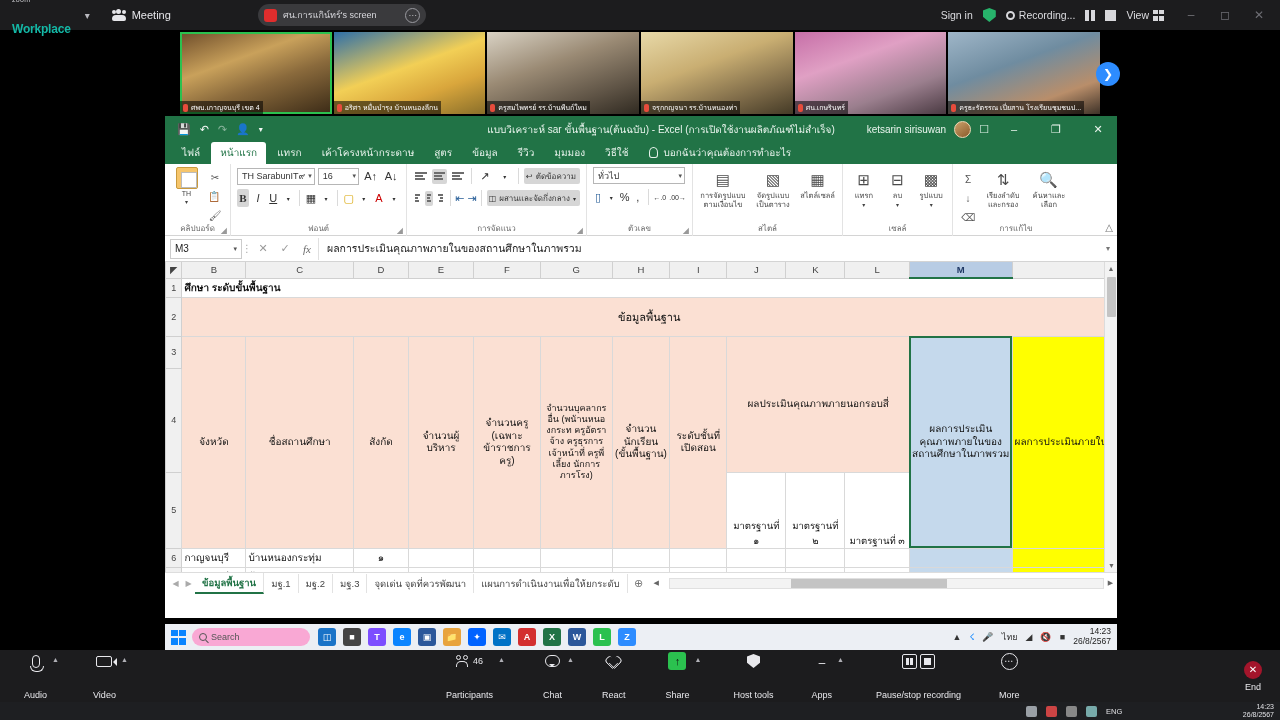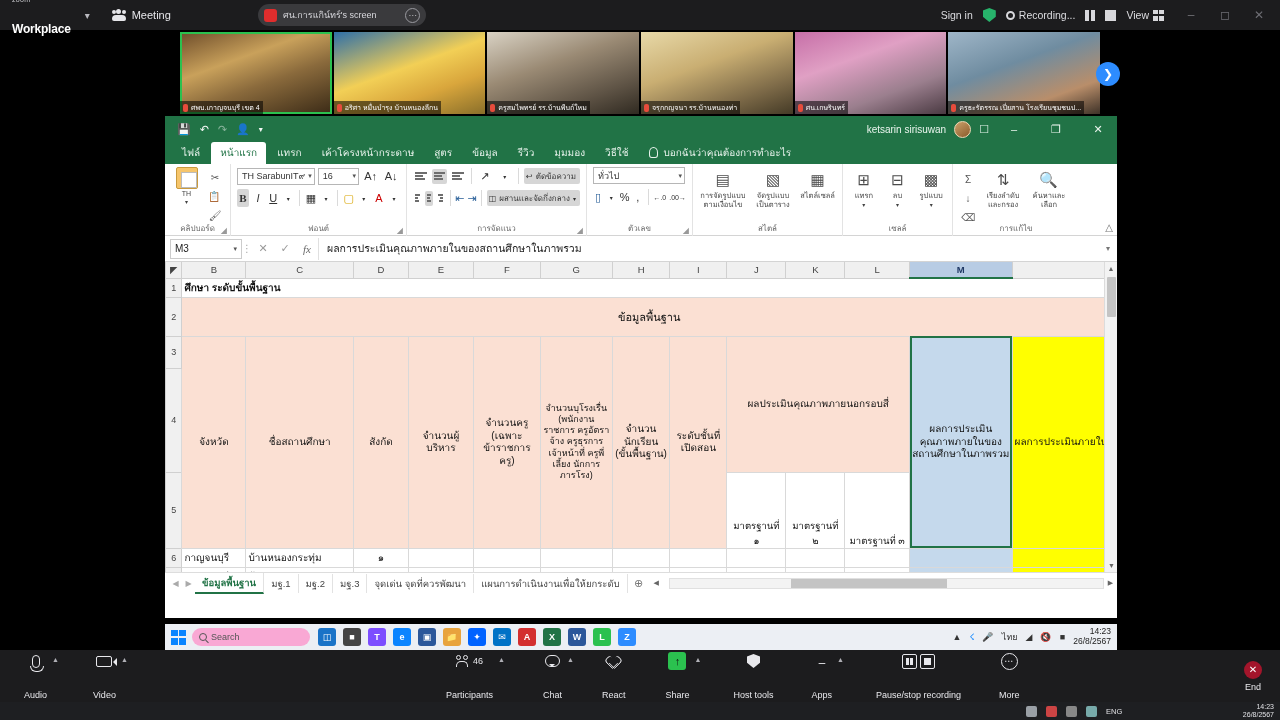--- a/index.html
+++ b/index.html
@@ -11,21 +11,21 @@
   }
   .root { position: relative; width: 1280px; height: 720px; }
 
   
   .zoom-topbar {
     position: absolute; left: 0; top: 0; width: 1280px; height: 30px;
     background: #1c1c1e; display: flex; align-items: center; padding: 0 6px;
   }
   .zoom-logo { display: flex; flex-direction: column; line-height: 1; margin-left: 6px; }
   .zoom-logo .zm { font-size: 7px; color: #c8c8cc; letter-spacing: .3px; }
-  .zoom-logo .wp { font-size: 12px; font-weight: bold; color: #ffffff; letter-spacing: -.2px; margin-top: 20px; }
+  .zoom-logo .wp { font-size: 12px; font-weight: bold; color: #14b8a6; letter-spacing: -.2px; margin-top: 20px; }
   .zoom-caret { margin-left: 14px; color: #b9b9bf; font-size: 10px; }
   .zoom-meeting { display: flex; align-items: center; gap: 6px; margin-left: 22px; color: #e6e6ea; font-size: 11px; }
   .ppl-icon { width: 14px; height: 11px; position: relative; }
   .ppl-icon i { position: absolute; background: #e6e6ea; border-radius: 50%; }
   .ppl-icon i:nth-child(1) { width: 4px; height: 4px; left: 0; top: 0; }
   .ppl-icon i:nth-child(2) { width: 5px; height: 5px; left: 4.5px; top: -1px; }
   .ppl-icon i:nth-child(3) { width: 4px; height: 4px; left: 10px; top: 0; }
   .ppl-icon i:nth-child(4) { width: 14px; height: 6px; left: 0; top: 5px; border-radius: 4px 4px 2px 2px; }
   .share-pill {
     position: absolute; left: 258px; top: 4px; width: 168px; height: 22px;
@@ -313,20 +313,21 @@
   <div class="excel">
 
     <div class="excel-title">
       <div class="qat">
         <span>💾</span>
         <span>↶</span>
         <span style="opacity:.45">↷</span>
         <span>👤</span>
         <span style="font-size:8px">▾</span>
       </div>
+      <div class="doc-title">แบบวิเคราะห์ sar ขั้นพื้นฐาน(ต้นฉบับ)  -  Excel (การเปิดใช้งานผลิตภัณฑ์ไม่สำเร็จ)</div>
       <div class="right">
         <span class="acct">ketsarin sirisuwan</span>
         <span class="avatar"></span>
         <span class="ribbon-opt">☐</span>
         <span class="wbtn">–</span>
         <span class="wbtn">❐</span>
         <span class="wbtn">✕</span>
       </div>
     </div>
 
@@ -615,21 +616,21 @@
           <td class="cell pink" rowspan="3">
             <div class="hdrcell">สังกัด</div>
           </td>
           <td class="cell pink" rowspan="3">
             <div class="hdrcell">จำนวนผู้บริหาร</div>
           </td>
           <td class="cell pink" rowspan="3">
             <div class="hdrcell">จำนวนครู (เฉพาะข้าราชการครู)</div>
           </td>
           <td class="cell pink" rowspan="3">
-            <div class="hdrcell" style="font-size:9px">จำนวนบุโรงเรื่น (พนักงานราชการ ครูอัตราจ้าง ครูธุรการ เจ้าหน้าที่ ครูพี่เลี้ยง นักการภารโรง)</div>
+            <div class="hdrcell" style="font-size:9px">จำนวนบุคลากรอื่น (พนัานหนองกระท ครูอัตราจ้าง ครูธุรการ เจ้าหน้าที่ ครูพี่เลี้ยง นักการภารโรง)</div>
           </td>
           <td class="cell pink" rowspan="3">
             <div class="hdrcell">จำนวนนักเรียน (ขั้นพื้นฐาน)</div>
           </td>
           <td class="cell pink" rowspan="3">
             <div class="hdrcell">ระดับชั้นที่เปิดสอน</div>
           </td>
           <td class="cell pink ctr" colspan="3" rowspan="2">
             <div class="hdrcell">ผลประเมินคุณภาพภายนอกรอบสี่</div>
           </td>

